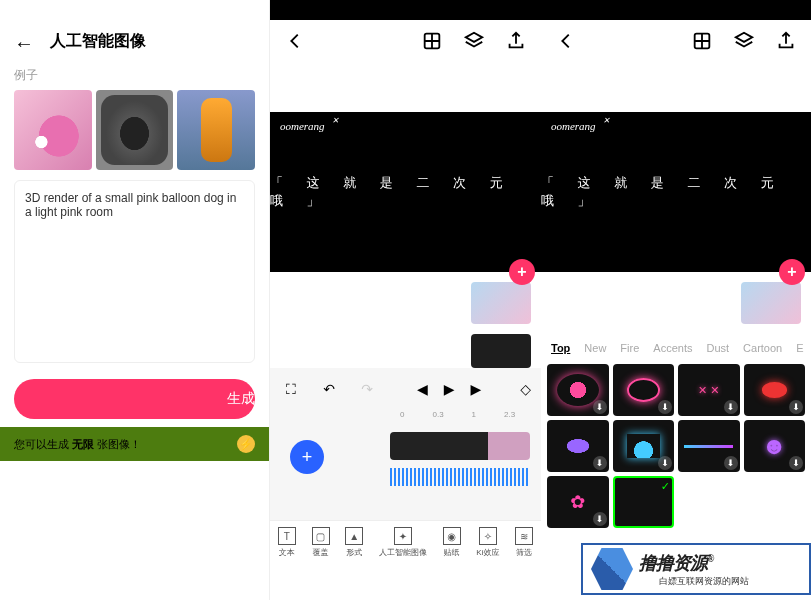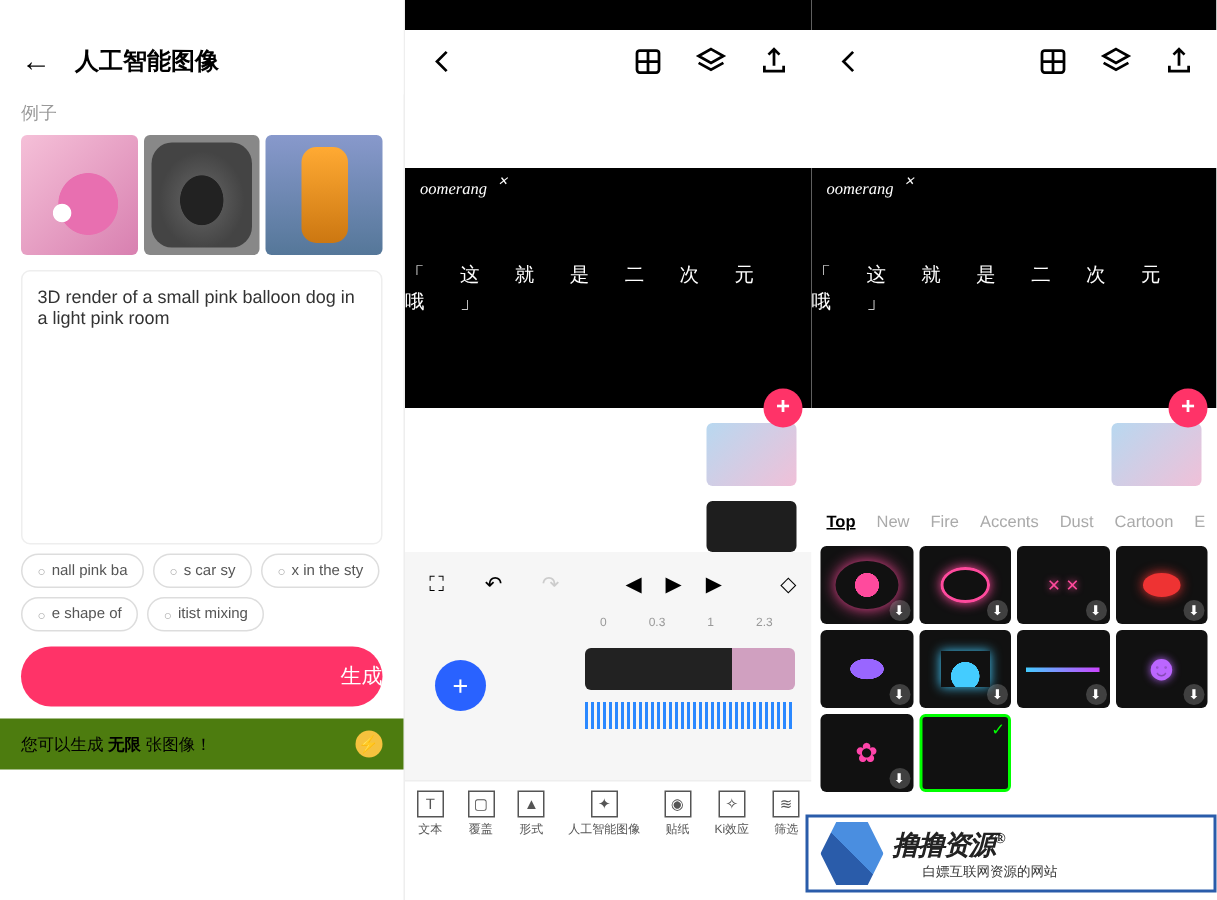--- a/index.html
+++ b/index.html
@@ -58,21 +58,21 @@
 .eff .dl { position:absolute; right:2px; bottom:2px; width:14px; height:14px; border-radius:50%; background:#fff3; color:#fff; font-size:9px; display:flex; align-items:center; justify-content:center; }
 .eff.pink::before { content:""; position:absolute; inset:10px; background:radial-gradient(circle,#ff4a9d 30%,transparent 31%); border-radius:50%; box-shadow:0 0 10px #ff4a9d; }
 .eff.neon::before { content:""; position:absolute; inset:14px; border:2px solid #ff4a9d; border-radius:50%; box-shadow:0 0 8px #ff4a9d; }
 .eff.face::before { content:"✕ ✕"; position:absolute; inset:0; display:flex; align-items:center; justify-content:center; color:#ff4a9d; font-size:11px; text-shadow:0 0 5px #ff4a9d; }
 .eff.red::before { content:""; position:absolute; inset:18px; border-radius:50%; background:#e33; box-shadow:0 0 8px #e33; }
 .eff.purple::before { content:""; position:absolute; inset:10px 5px; background:radial-gradient(ellipse,#96f 30%,transparent 31%); }
 .eff.fire::before { content:""; position:absolute; inset:14px; background:radial-gradient(circle at 50% 70%,#4cf 40%,transparent 41%); box-shadow:0 0 8px #4cf; }
 .eff.line::before { content:""; position:absolute; left:10%; top:48%; width:80%; height:3px; background:linear-gradient(90deg,#4cf,#c4f); }
 .eff.smile::before { content:"☻"; position:absolute; inset:0; display:flex; align-items:center; justify-content:center; color:#b6f; font-size:24px; text-shadow:0 0 6px #b6f; }
 .eff.flower::before { content:"✿"; position:absolute; inset:0; display:flex; align-items:center; justify-content:center; color:#f4a; font-size:18px; }
-.watermark { position:absolute; right:0; bottom:5px; width:274px; height:52px; background:#fff; border:2px solid #2a5caa; display:flex; align-items:center; padding:4px 8px; gap:6px; font-family:"SimHei","Microsoft YaHei"; z-index:10; }
+.watermark { position:absolute; right:0; bottom:5px; width:230px; height:52px; background:#fff; border:2px solid #2a5caa; display:flex; align-items:center; padding:4px 8px; gap:6px; font-family:"SimHei","Microsoft YaHei"; z-index:10; }
 .wm-logo { width:42px; height:42px; background:linear-gradient(45deg,#2a5caa 50%,#4a8ee0 50%); clip-path: polygon(25% 0,75% 0,100% 50%,75% 100%,25% 100%,0 50%); }
 .wm-text { display:flex; flex-direction:column; }
 .wm-main { font-size:18px; font-weight:700; font-style:italic; color:#222; letter-spacing:-1px; }
 .wm-main sup { font-size:10px; }
 .wm-sub { font-size:9px; color:#333;padding-left:20px; }
 svg { width:100%; height:100%; }
 </style>
 </head>
 <body>
 
@@ -82,27 +82,20 @@
     <span class="back-arrow">←</span>
     <span class="header-title">人工智能图像</span>
   </div>
   <div class="sub-label">例子</div>
   <div class="thumbs">
     <div class="thumb thumb1"></div>
     <div class="thumb thumb2"></div>
     <div class="thumb thumb3"></div>
   </div>
   <div class="prompt-box">3D render of a small pink balloon dog in a light pink room</div>
-  <div class="chips">
-    <span class="chip">nall pink ba</span>
-    <span class="chip">s car       sy</span>
-    <span class="chip">x in the sty</span>
-    <span class="chip">e shape of</span>
-    <span class="chip">itist mixing</span>
-  </div>
   <div class="gen-btn">生成</div>
   <div class="footer-note">
     <span>
       <span>您可以生成 </span><span class="strong">无限</span><span> 张图像！</span>
     </span>
     <span class="footer-icon">⚡</span>
   </div>
 </div>
 
 <div class="screen s2">

